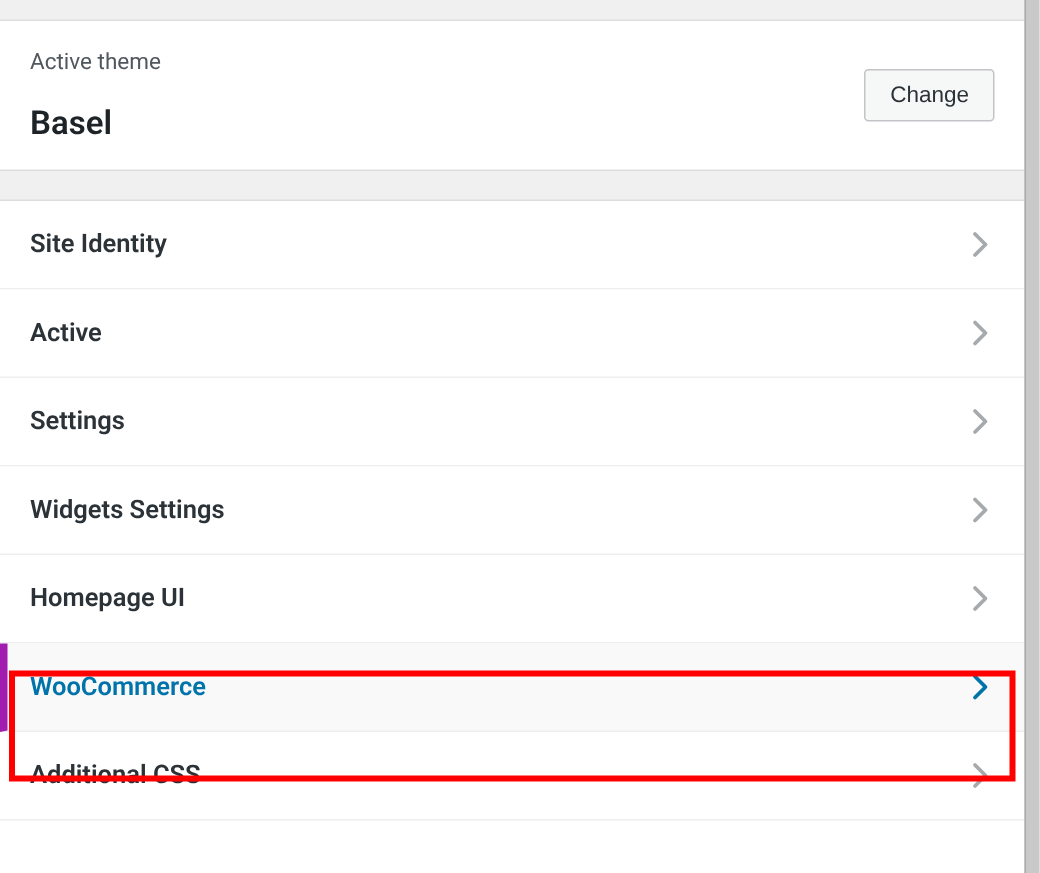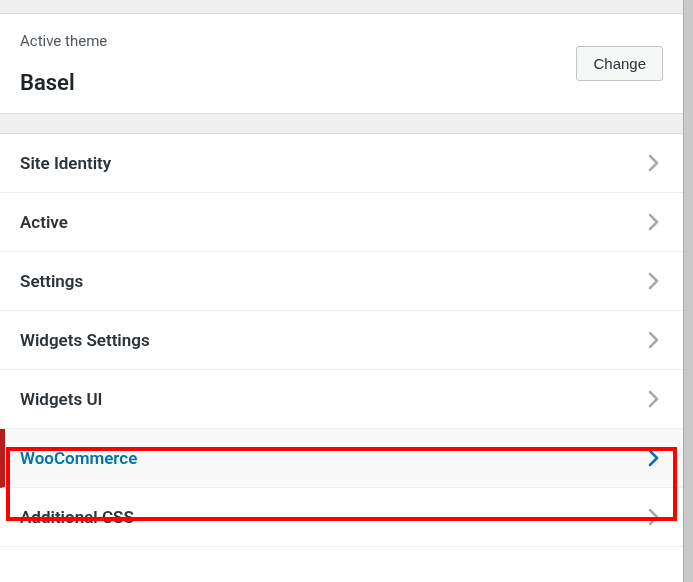--- a/index.html
+++ b/index.html
@@ -77,21 +77,21 @@
       cursor: pointer;
       background: #fff;
     }
     .menu-item-label {
       font-size: 17px;
       color: #2c3338;
       font-weight: 600;
     }
     .menu-item.highlighted {
       background: #f9f9f9;
-      border-left: 5px solid #b91c1c;
+      border-left: 5px solid #a21caf;
       padding-left: 15px;
     }
     .menu-item.highlighted .menu-item-label {
       color: #0073aa;
       font-weight: 600;
     }
     .chevron {
       width: 20px;
       height: 20px;
       display: flex;
@@ -176,21 +176,21 @@
     <div class="menu-item">
       <span class="menu-item-label">Widgets Settings</span>
       <span class="chevron chevron-gray">
         <svg viewBox="0 0 11 18" fill="none">
             <path d="M2 2L9 9L2 16" stroke-width="2.5" stroke-linecap="round" stroke-linejoin="round"></path>
           </svg>
       </span>
     </div>
 
     <div class="menu-item">
-      <span class="menu-item-label">Widgets UI</span>
+      <span class="menu-item-label">Homepage UI</span>
       <span class="chevron chevron-gray">
         <svg viewBox="0 0 11 18" fill="none">
             <path d="M2 2L9 9L2 16" stroke-width="2.5" stroke-linecap="round" stroke-linejoin="round"></path>
           </svg>
       </span>
     </div>
 
     <div class="menu-item highlighted">
       <span class="menu-item-label">WooCommerce</span>
       <span class="chevron chevron-blue">

